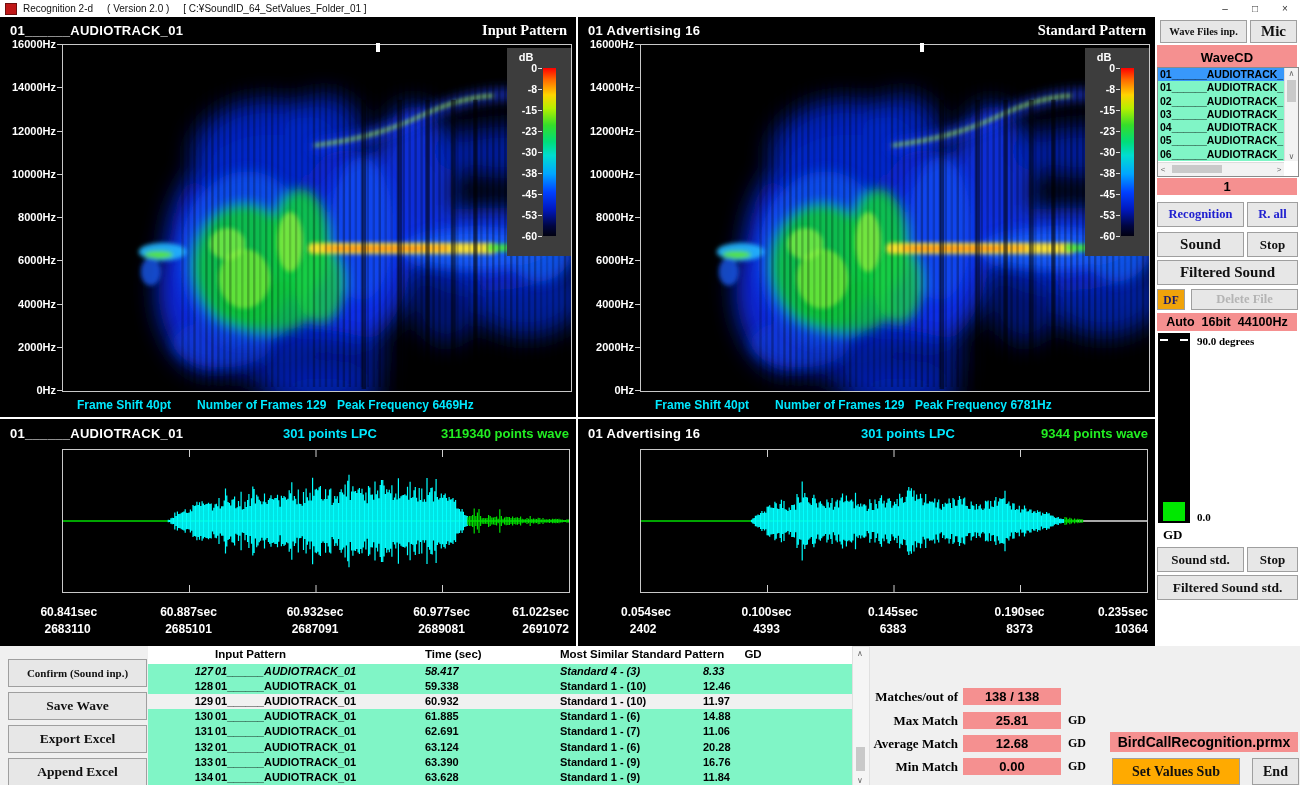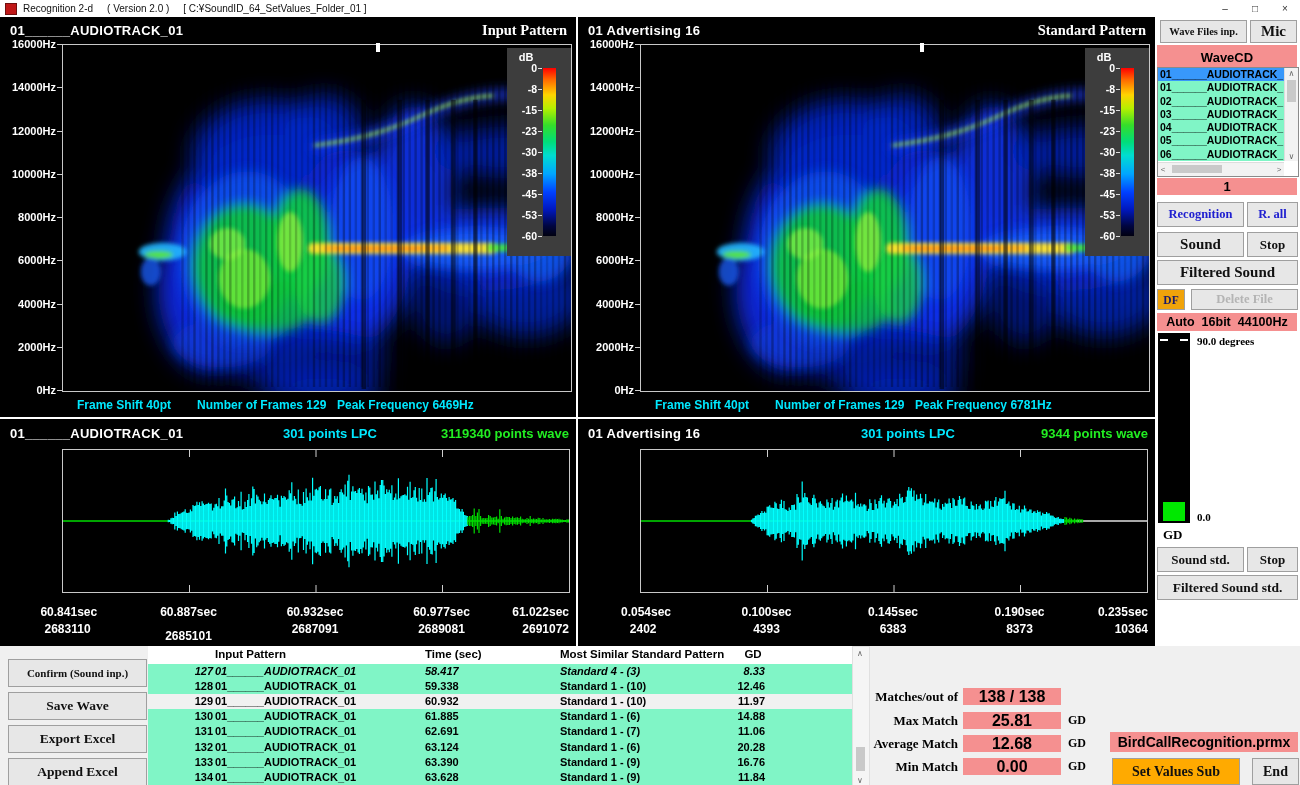--- a/index.html
+++ b/index.html
@@ -67,26 +67,26 @@
   .thead{position:absolute;left:0;top:0;width:704px;height:18px;background:#fff;font-weight:bold;font-size:11.5px}
   .thead span{position:absolute;top:2px;white-space:nowrap}
   .trow{position:absolute;left:0;width:704px;height:15.1px;background:var(--row-green);
         font-weight:bold;font-size:11px;line-height:15.1px;color:#000}
   .trow.sel{background:#f1f1f1}
   .trow span{position:absolute;white-space:nowrap}
   .c-no{left:20px;width:45px;text-align:right}
   .c-input{left:67px}
   .c-time{left:277px}
   .c-std{left:412px}
-  .c-gd{left:555px;width:62px;text-align:right}
+  .c-gd{left:555px;width:62px;text-align:left}
   .tscroll{position:absolute;left:852px;top:0;width:16px;height:139px;background:#f5f5f5;border:1px solid #e0e0e0}
   .stat-label{position:absolute;left:758px;width:200px;text-align:right;font-family:"Liberation Serif",serif;
               font-weight:bold;font-size:13px;color:#000;line-height:17px}
   .stat-box{position:absolute;left:963px;width:98px;height:17px;background:var(--highlight-pink);
-            font-weight:bold;font-size:16px;text-align:center;line-height:17px;color:#000}
+            font-weight:bold;font-size:13px;text-align:center;line-height:17px;color:#000}
   .stat-unit{position:absolute;left:1068px;font-family:"Liberation Serif",serif;font-weight:bold;font-size:12px;line-height:17px}
   .orangebtn{background:var(--accent-orange)!important}
 </style>
 </head>
 <body>
 
 <svg width="0" height="0" style="position:absolute" aria-hidden="true">
  <defs>
   <filter id="b12" x="-60%" y="-60%" width="220%" height="220%">
         <feGaussianBlur stdDeviation="12"></feGaussianBlur>
@@ -361,21 +361,21 @@
           <line x1="253" y1="0" x2="253" y2="7" stroke="#cfcfcf" stroke-width="1"></line>
           <line x1="253" y1="135" x2="253" y2="142" stroke="#cfcfcf" stroke-width="1"></line>
           <line x1="379.5" y1="0" x2="379.5" y2="7" stroke="#cfcfcf" stroke-width="1"></line>
           <line x1="379.5" y1="135" x2="379.5" y2="142" stroke="#cfcfcf" stroke-width="1"></line>
         </svg>
     </div>
     <div class="wlabels">
         <div class="wsec" style="top: 186px; left: 62px; transform: translateX(-38%);">60.841sec</div>
         <div class="wsamp" style="top: 203px; left: 62px; transform: translateX(-38%);">2683110</div>
         <div class="wsec" style="top: 186px; left: 188.5px; transform: translateX(-50%);">60.887sec</div>
-        <div class="wsamp" style="top: 210px; left: 188.5px; transform: translateX(-50%);">2685101</div>
+        <div class="wsamp" style="top: 203px; left: 188.5px; transform: translateX(-50%);">2685101</div>
         <div class="wsec" style="top: 186px; left: 315px; transform: translateX(-50%);">60.932sec</div>
         <div class="wsamp" style="top: 203px; left: 315px; transform: translateX(-50%);">2687091</div>
         <div class="wsec" style="top: 186px; left: 441.5px; transform: translateX(-50%);">60.977sec</div>
         <div class="wsamp" style="top: 203px; left: 441.5px; transform: translateX(-50%);">2689081</div>
         <div class="wsec" style="top: 186px; right: 7px;">61.022sec</div>
         <div class="wsamp" style="top: 203px; right: 7px;">2691072</div>
       </div>
   </div>
 
   <div class="panel wavepanel" style="left:578px;top:402px;width:577px;height:227px">

